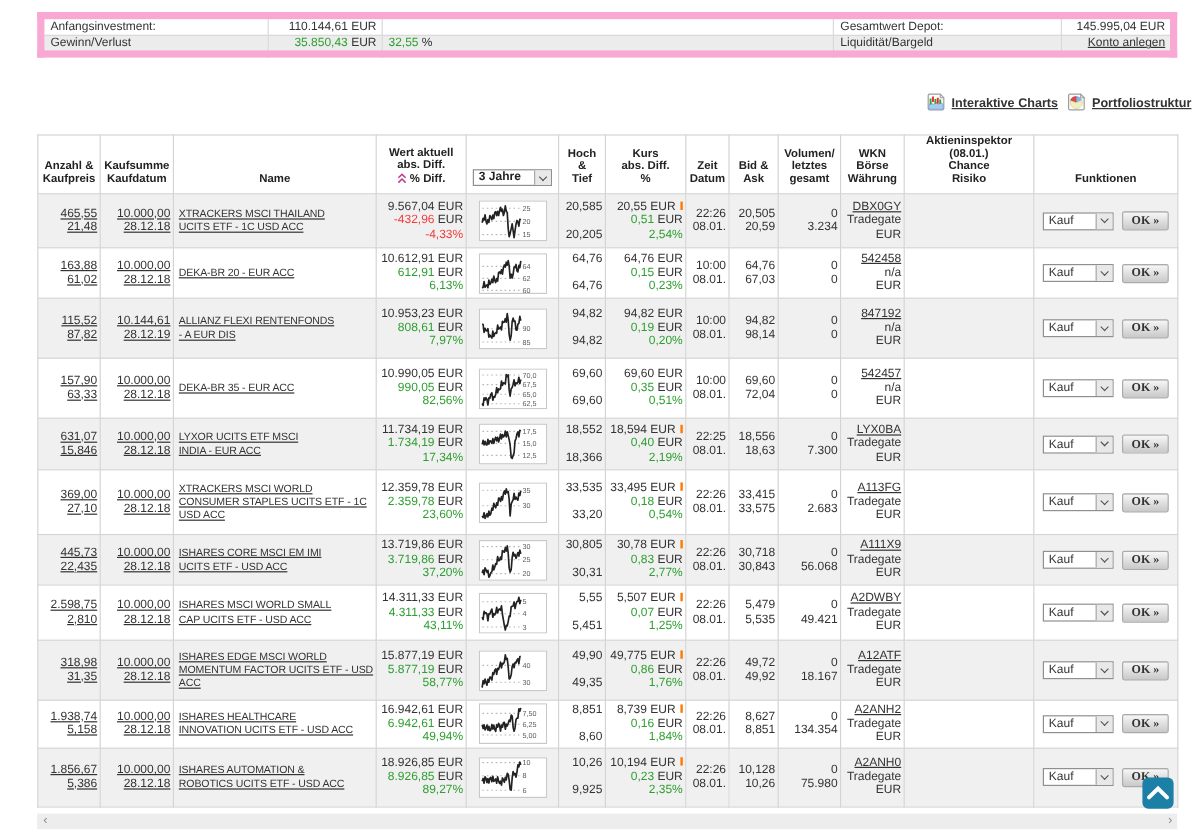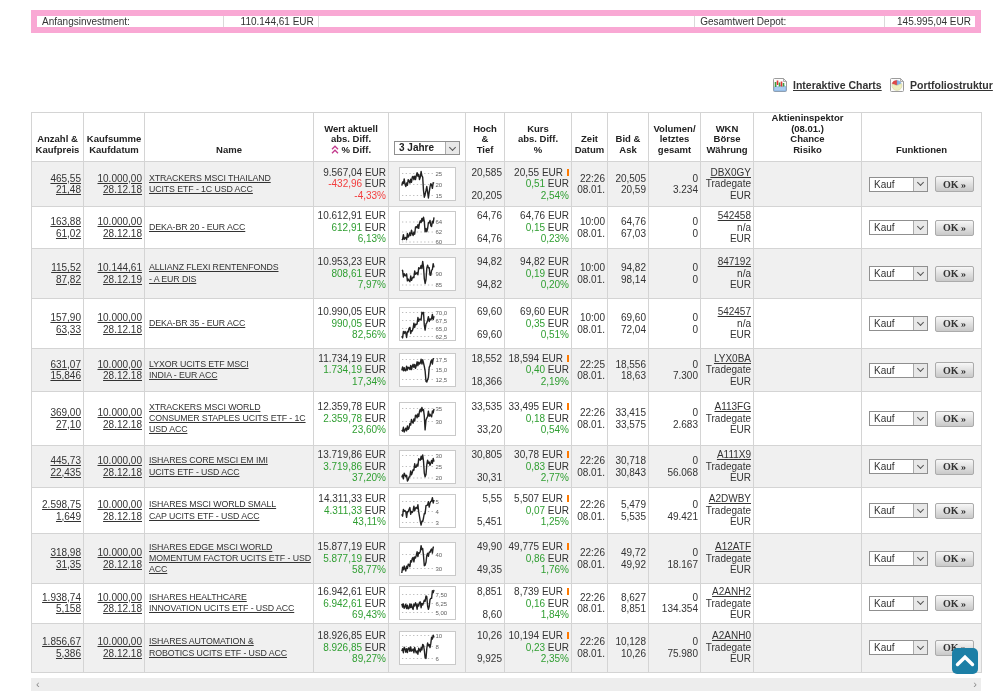--- a/index.html
+++ b/index.html
@@ -46,20 +46,27 @@
 <body>
 <table class="sumtbl">
 <tbody>
       <tr>
         <td style="width:190px">Anfangsinvestment:</td>
         <td class="v" style="width:95px">110.144,61 EUR</td>
         <td style="width:379px"></td>
         <td style="width:190px">Gesamtwert Depot:</td>
         <td class="v" style="width:94px">145.995,04 EUR</td>
       </tr>
+<tr class="g">
+        <td>Gewinn/Verlust</td>
+        <td class="v"><span style="color:#2f9e31">35.850,43</span> EUR</td>
+        <td><span style="color:#2f9e31">32,55</span> %</td>
+        <td>Liquidität/Bargeld</td>
+        <td class="v"><a>Konto anlegen</a></td>
+      </tr>
 </tbody>
   </table>
 <div class="toplinks">
 <span class="tlitem" style="left:772px"><svg width="16" height="16" viewBox="0 0 16 16">
         <path d="M1.5 2.5 Q1.5 1.5 2.5 1.5 L11.5 1.5 L14.5 4.5 L14.5 13.5 Q14.5 14.5 13.5 14.5 L2.5 14.5 Q1.5 14.5 1.5 13.5 Z" fill="#fcfcfc" stroke="#9c9c9c"></path>
         <path d="M11.5 1.5 L11.5 4.5 L14.5 4.5 Z" fill="#e8e8e8" stroke="#9c9c9c" stroke-width="0.8"></path>
         <path d="M2 11 L4 8.5 L6 10.5 L8 8 L10 10 L12 8.5 L14 10 L14 14 L2 14 Z" fill="#a8cbf0" stroke="#7aa8d8" stroke-width="0.7"></path>
         <line x1="3.5" y1="5" x2="3.5" y2="10" stroke="#3d9b3d" stroke-width="1.6"></line>
         <line x1="5.5" y1="3.5" x2="5.5" y2="8" stroke="#e23030" stroke-width="1.6"></line>
         <line x1="7.5" y1="5.5" x2="7.5" y2="9.5" stroke="#3d9b3d" stroke-width="1.6"></line>
@@ -296,21 +303,21 @@
 <td class="rt">30,805<br><span class="sp">&nbsp;</span><br>30,31</td>
 <td class="rt">30,78 EUR<span class="tk"></span><br><span style="color:#2f9e31">0,83</span> EUR<br><span style="color:#2f9e31">2,77%</span></td>
 <td class="rt">22:26<br>08.01.</td>
 <td class="rt">30,718<br>30,843</td>
 <td class="rt">0<br>56.068</td>
 <td class="rt"><a>A111X9</a><br>Tradegate<br>EUR</td>
 <td class="insp"></td>
 <td class="fx" style="padding-left:7px"><span class="sel">Kauf<span class="selbtn"></span></span><button class="okb">OK »</button></td>
 </tr>
 <tr style="height:46px">
-<td class="rt"><a>2.598,75</a><br><a>1,649</a></td>
+<td class="rt"><a>2.598,75</a><br><a>2,810</a></td>
 <td class="rt"><a>10.000,00</a><br><a>28.12.18</a></td>
 <td class="nm"><a>ISHARES MSCI WORLD SMALL<br>CAP UCITS ETF - USD ACC</a></td>
 <td class="rt"><span>14.311,33 EUR</span><br><span style="color:#2f9e31">4.311,33</span> EUR<br><span style="color:#2f9e31">43,11%</span></td>
 <td class="chart">
           <div class="chw">
             <svg width="57" height="34" viewBox="0 0 57 34" style="display:block">
               <rect x="0.5" y="0.5" width="56" height="33" fill="#fff" stroke="#c9c9c9"></rect>
               <line x1="3" y1="7.5" x2="35" y2="7.5" stroke="#b5b5b5" stroke-width="0.9" stroke-dasharray="1.3,2.4"></line>
               <line x1="3" y1="17.5" x2="35" y2="17.5" stroke="#b5b5b5" stroke-width="0.9" stroke-dasharray="1.3,2.4"></line>
               <line x1="3" y1="28.5" x2="35" y2="28.5" stroke="#b5b5b5" stroke-width="0.9" stroke-dasharray="1.3,2.4"></line>
@@ -353,21 +360,21 @@
 <td class="rt">49,72<br>49,92</td>
 <td class="rt">0<br>18.167</td>
 <td class="rt"><a>A12ATF</a><br>Tradegate<br>EUR</td>
 <td class="insp"></td>
 <td class="fx" style="padding-left:7px"><span class="sel">Kauf<span class="selbtn"></span></span><button class="okb">OK »</button></td>
 </tr>
 <tr style="height:33px">
 <td class="rt"><a>1.938,74</a><br><a>5,158</a></td>
 <td class="rt"><a>10.000,00</a><br><a>28.12.18</a></td>
 <td class="nm"><a>ISHARES HEALTHCARE<br>INNOVATION UCITS ETF - USD ACC</a></td>
-<td class="rt"><span>16.942,61 EUR</span><br><span style="color:#2f9e31">6.942,61</span> EUR<br><span style="color:#2f9e31">69,43%</span></td>
+<td class="rt"><span>16.942,61 EUR</span><br><span style="color:#2f9e31">6.942,61</span> EUR<br><span style="color:#2f9e31">49,94%</span></td>
 <td class="chart">
           <div class="chw">
             <svg width="57" height="34" viewBox="0 0 57 34" style="display:block">
               <rect x="0.5" y="0.5" width="56" height="33" fill="#fff" stroke="#c9c9c9"></rect>
               <line x1="3" y1="8.5" x2="35" y2="8.5" stroke="#b5b5b5" stroke-width="0.9" stroke-dasharray="1.3,2.4"></line>
               <line x1="3" y1="17.5" x2="35" y2="17.5" stroke="#b5b5b5" stroke-width="0.9" stroke-dasharray="1.3,2.4"></line>
               <line x1="3" y1="26.5" x2="35" y2="26.5" stroke="#b5b5b5" stroke-width="0.9" stroke-dasharray="1.3,2.4"></line>
               <polyline points="2.8,17.9 3.6,21.1 4.4,18.0 5.2,22.3 6.0,20.7 6.8,18.3 7.6,22.5 8.4,19.2 9.2,22.9 10.0,22.4 10.9,17.9 11.7,21.5 12.5,18.3 13.3,21.8 14.1,23.4 14.9,18.1 15.7,20.0 16.5,16.8 17.3,18.6 18.1,23.2 18.9,18.3 19.7,20.0 20.5,16.3 21.3,15.9 22.1,21.7 22.9,17.4 23.7,19.0 24.5,16.8 25.3,14.1 26.1,15.4 27.0,9.9 27.8,10.8 28.6,20.0 29.4,23.4 30.2,20.6 31.0,13.7 31.8,12.4 32.6,12.4 33.4,4.7 34.2,6.7 35.0,3.9" fill="none" stroke="#222" stroke-width="1.4" stroke-linejoin="round"></polyline>
               <text x="36.5" y="10.6" font-size="6" fill="#5e5e5e" font-family="Liberation Sans, sans-serif">7,50</text>
               <text x="36.5" y="19.6" font-size="6" fill="#5e5e5e" font-family="Liberation Sans, sans-serif">6,25</text>

